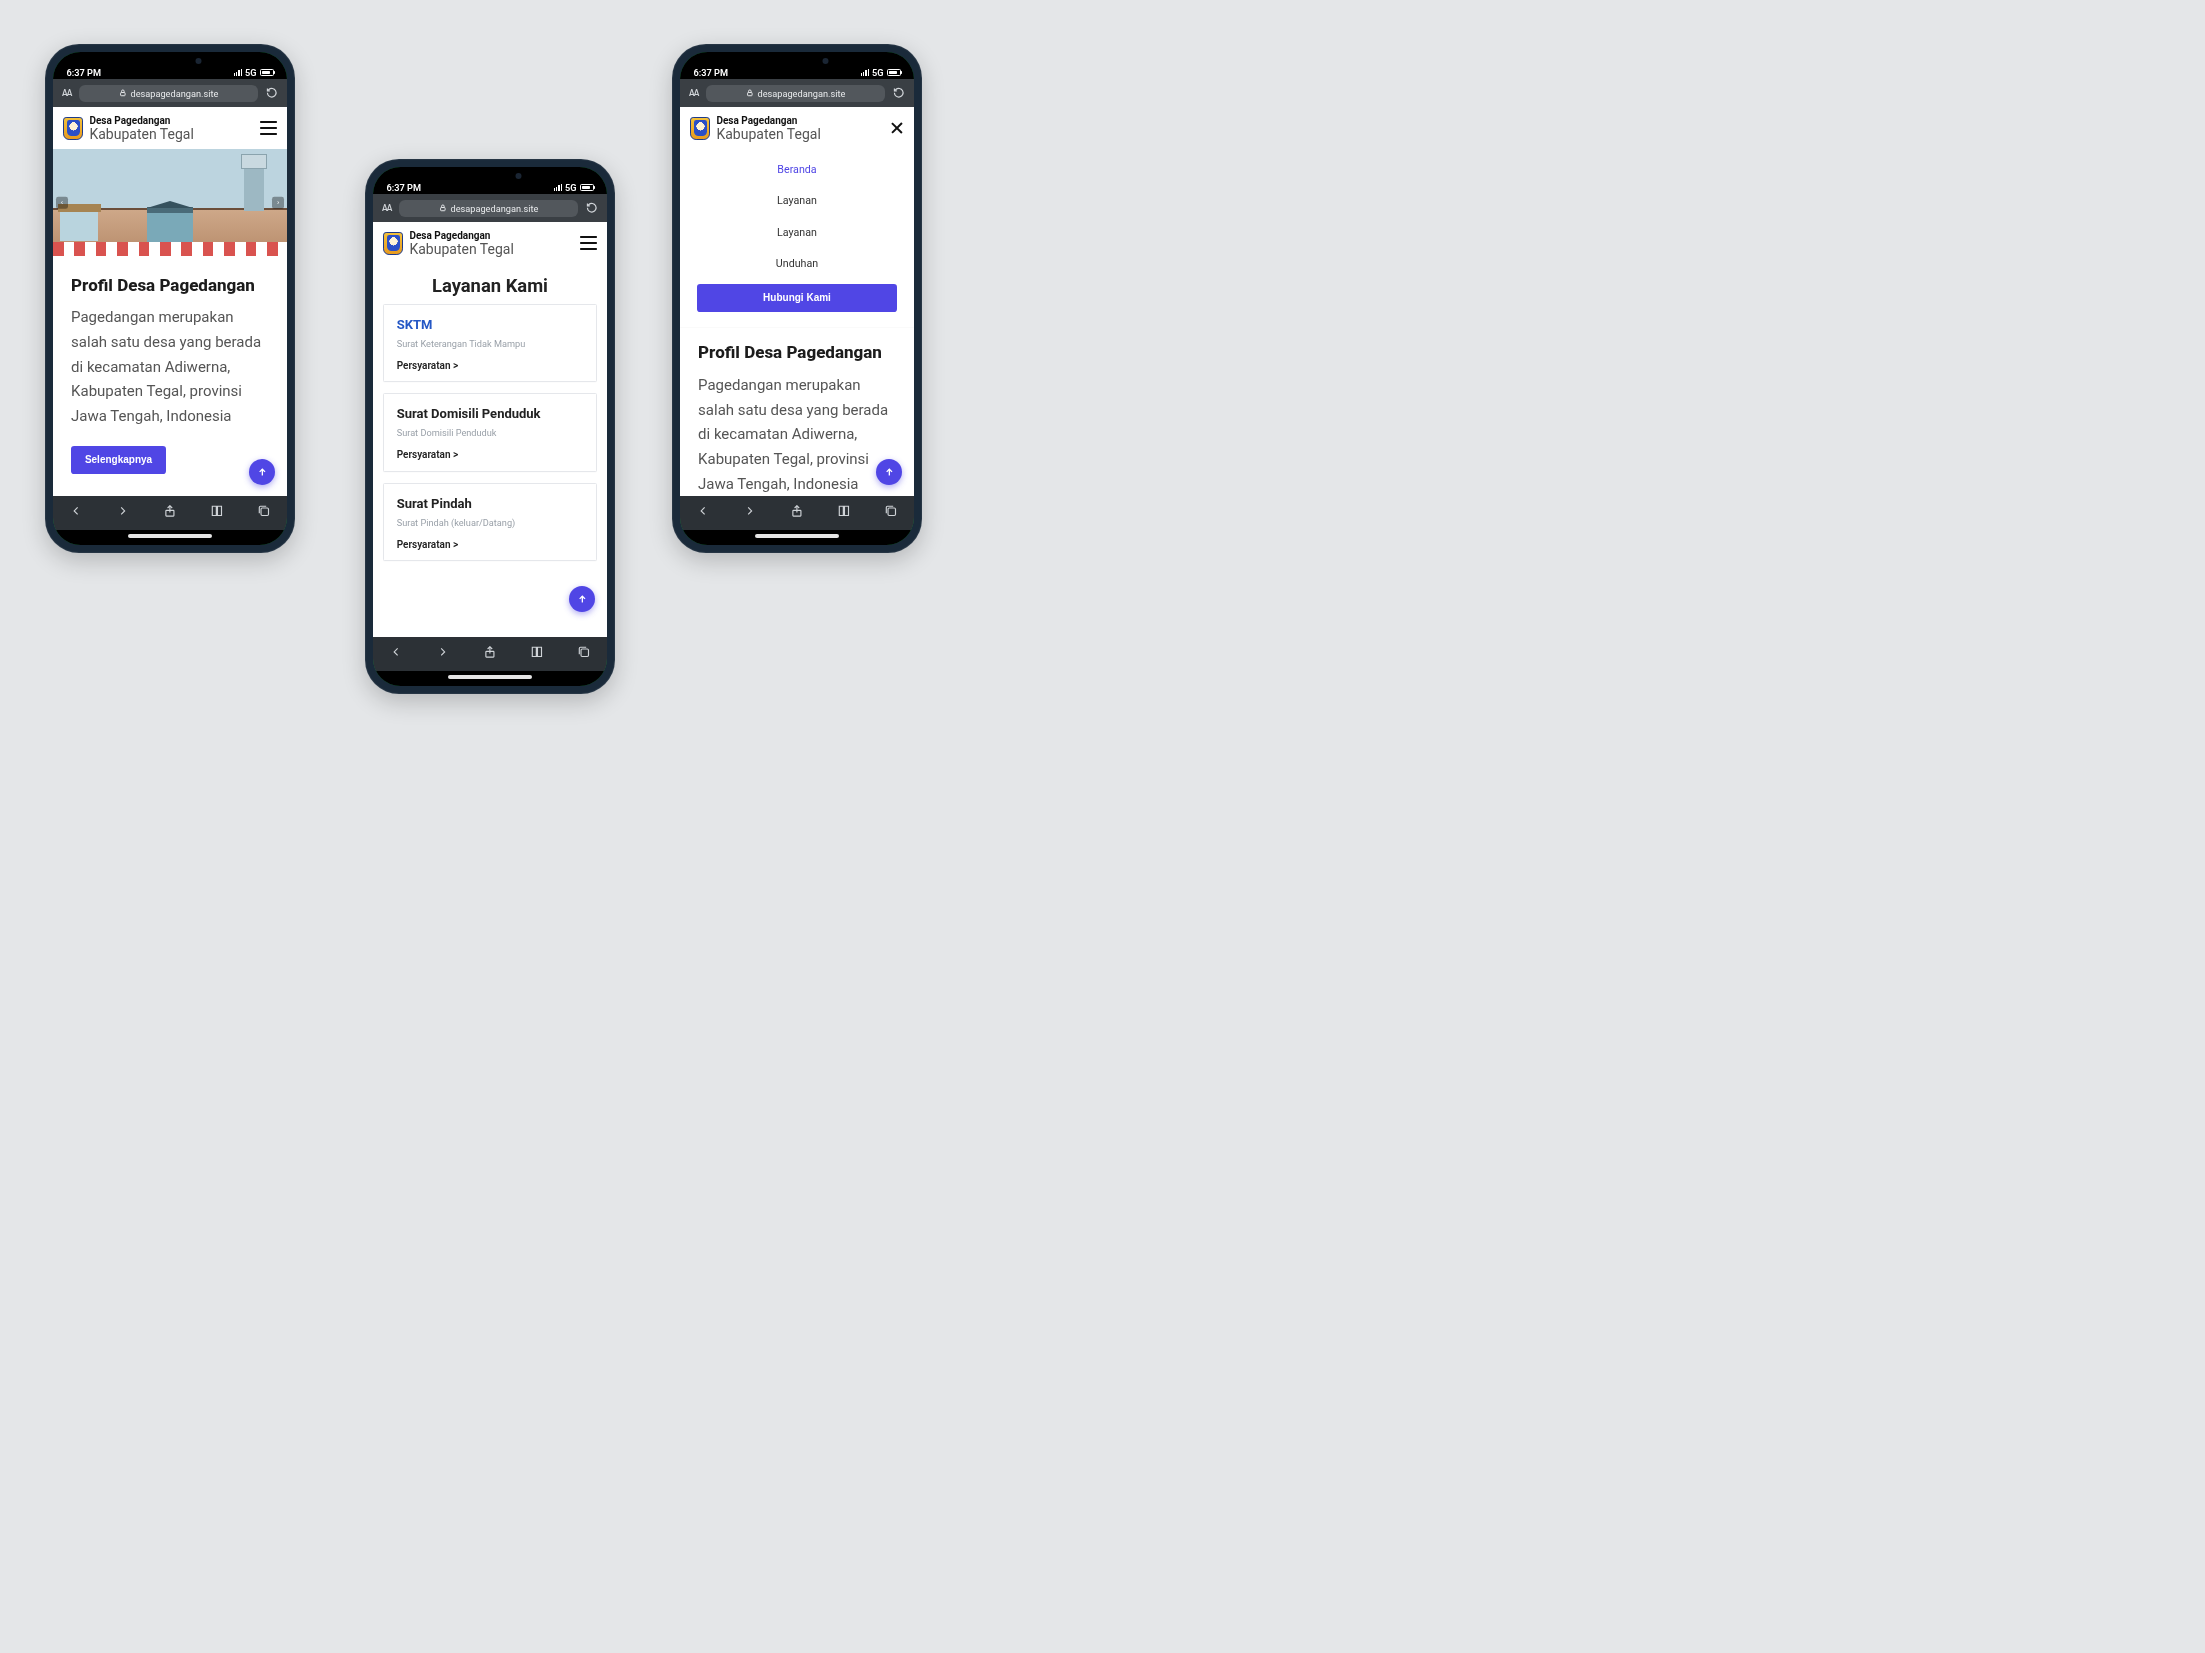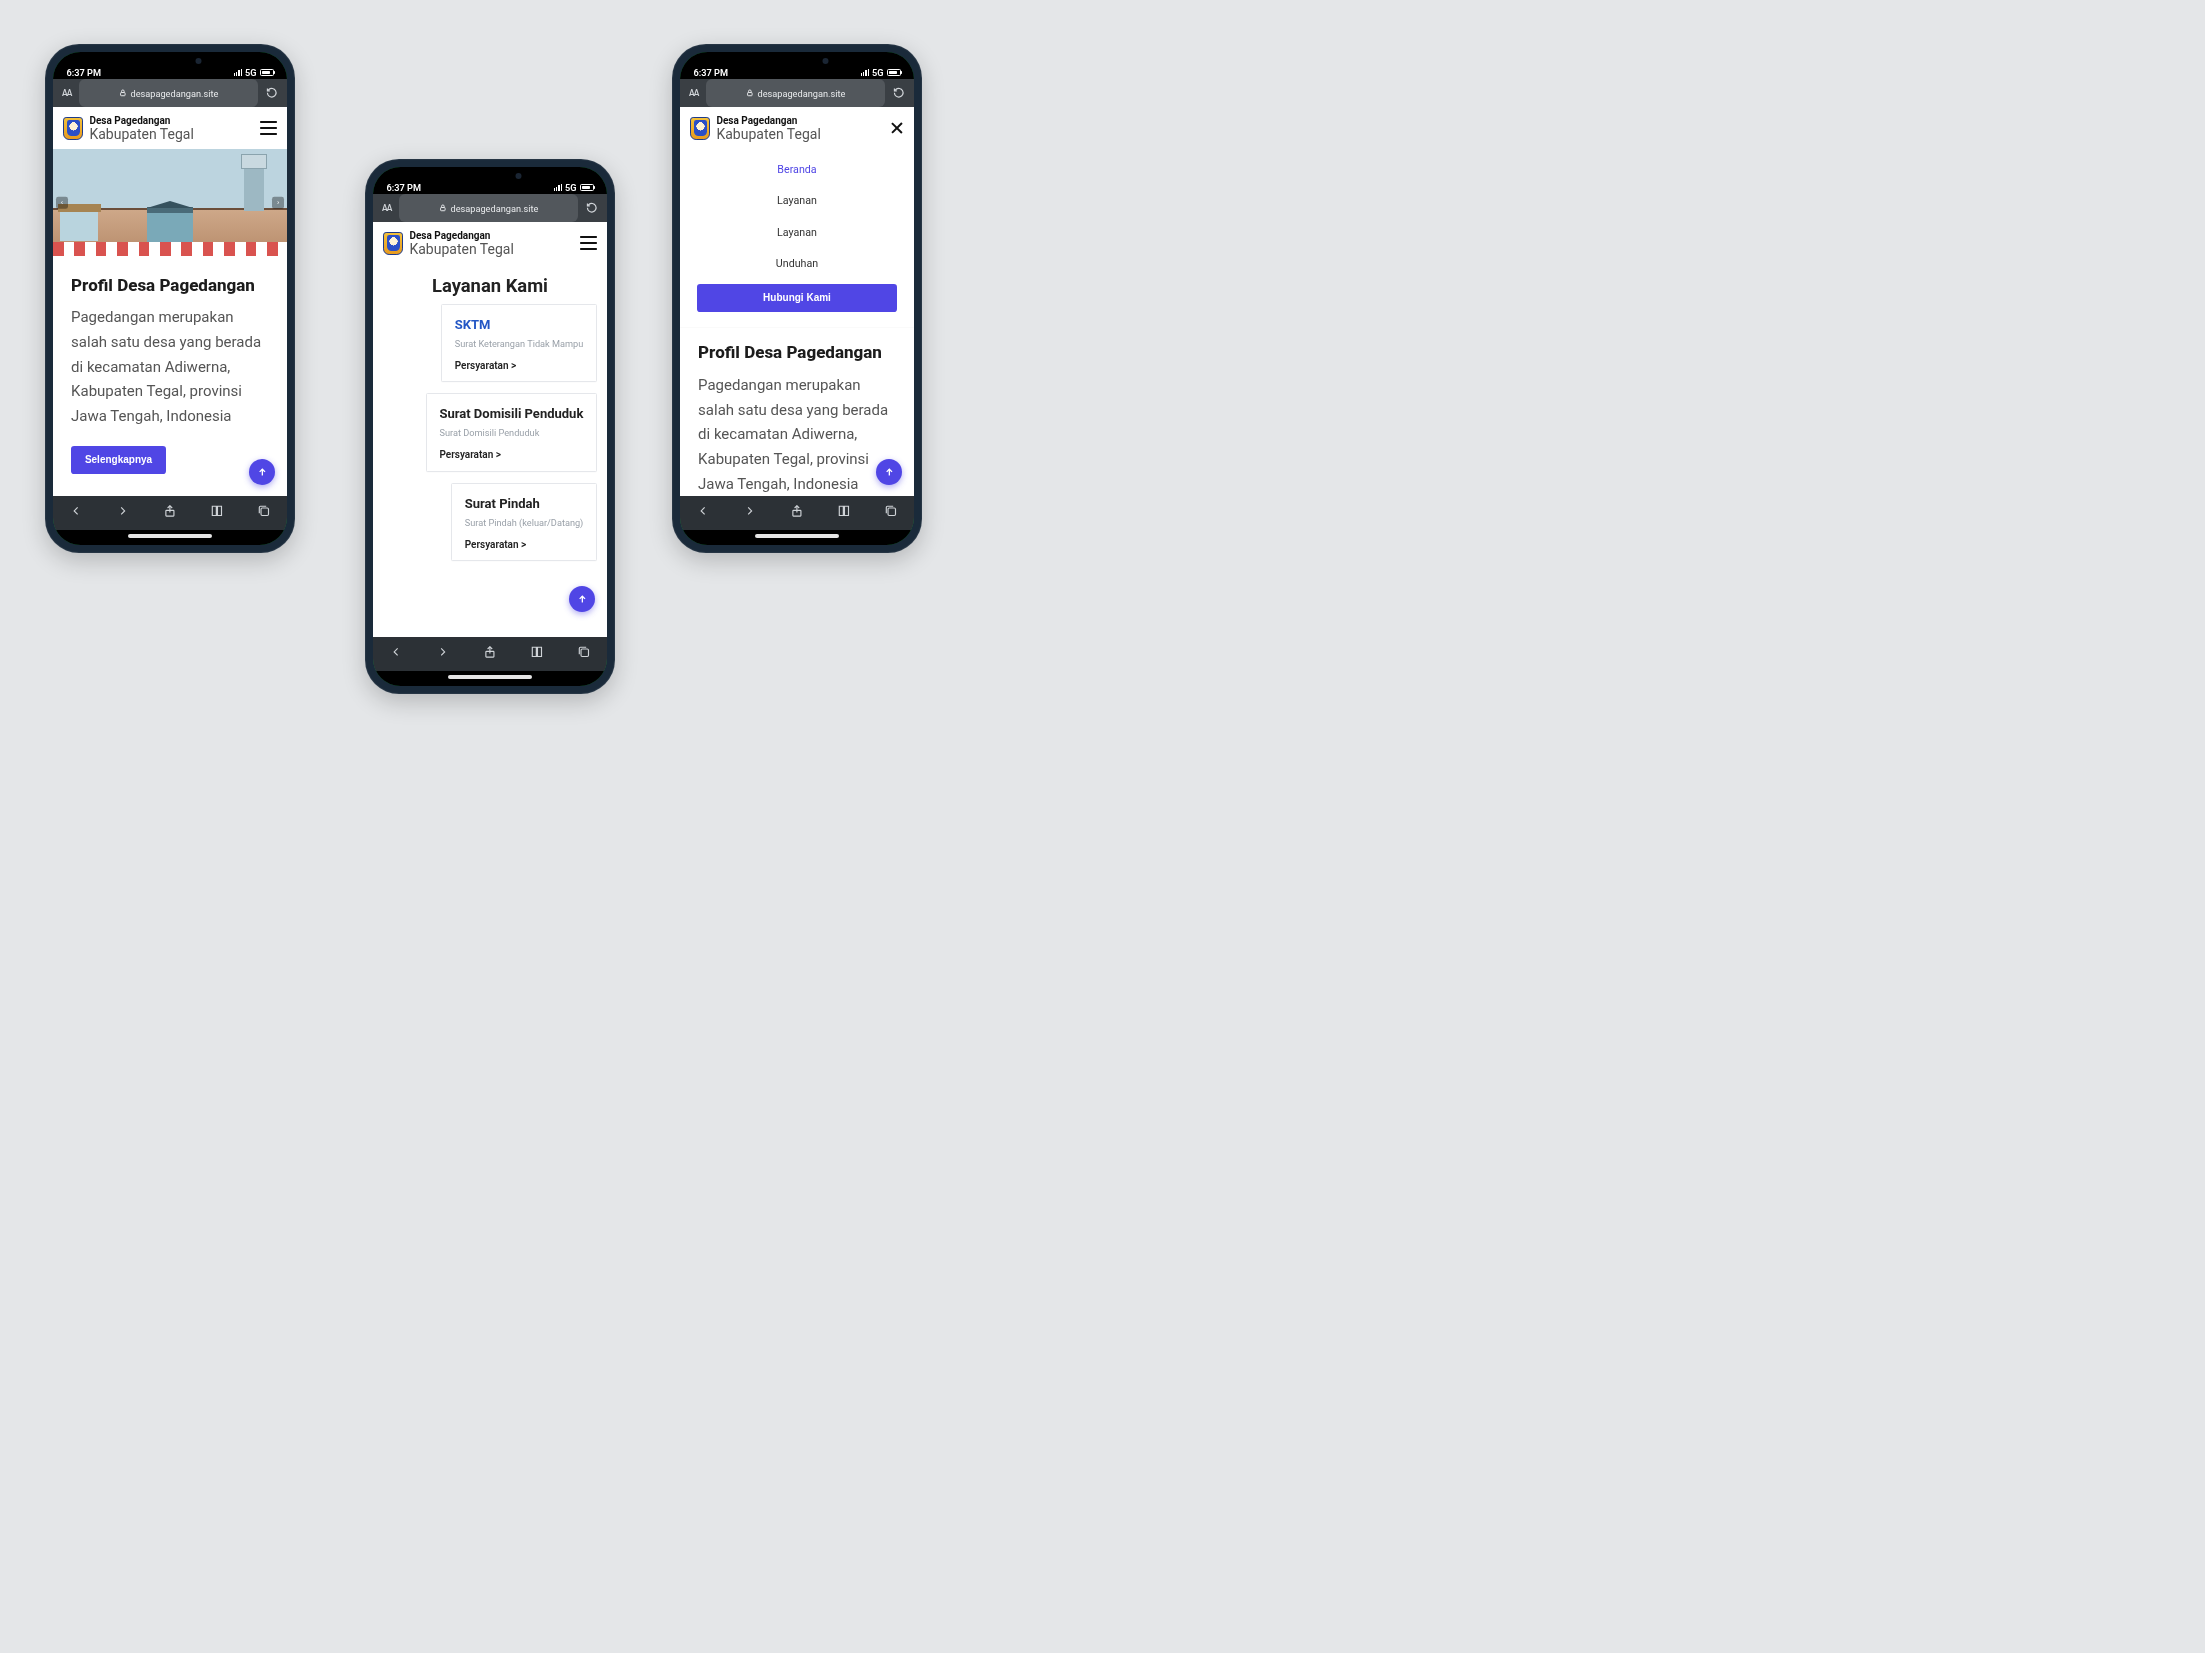--- a/index.html
+++ b/index.html
@@ -74,21 +74,21 @@
     padding: 0 9.2px;
     gap: 7.7px;
     color: #d0d4d8;
     font-size: 9.2px;
   }
   .aa { font-size: 8.4px; letter-spacing: -0.8px; font-weight:600; }
   .url-pill {
     flex: 1;
     background: #52575c;
     border-radius: 6.1px;
-    height: 28px;
+    height: 17px;
     display: flex;
     align-items: center;
     justify-content: center;
     gap: 3.8px;
     font-size: 9.2px;
     color: #e8eaec;
   }
   .refresh {
     width:12.3px; height:12.3px; display:flex; align-items:center; justify-content:center;
   }
@@ -168,21 +168,21 @@
   .btn.block{ display:block; width:100%; text-align:center;}
 
   .fab{
     position:absolute; right:12.3px; width:26px; height:26px; border-radius:50%;
     background:#5046e5; color:#fff; display:flex; align-items:center; justify-content:center;
     box-shadow:0 2.3px 6.1px rgba(80,70,229,.45); cursor:pointer;
   }
 
   
   .h-layanan{ font-size:18.4px; font-weight:700; text-align:center; padding:10.7px 0 7.7px; color:#222;}
-  .cards{ padding:0 10.7px; display:flex; flex-direction:column; gap:10.7px;align-items:flex-end;}
+  .cards{ padding:0 10.7px; display:flex; flex-direction:column; gap:10.7px;}
   .card{ border:0.8px solid #e5e7eb; border-radius:1.5px; padding:12.3px 12.3px 10.7px; background:#fff; box-shadow:0 0.8px 0 rgba(0,0,0,.02);}
   .card .title{ font-size:13px; font-weight:700; color:#222; margin-bottom:6.1px;}
   .card .title.link{ color:#2457c5; }
   .card .sub{ font-size:9.2px; color:#9aa1a9; margin-bottom:10.7px;}
   .card .req{ font-size:10px; font-weight:600; color:#222;}
 
   
   .menu-panel{
     background:#fff; padding:4.6px 17px 15.3px; box-shadow:0 0.8px 1.5px rgba(0,0,0,.06);
   }

